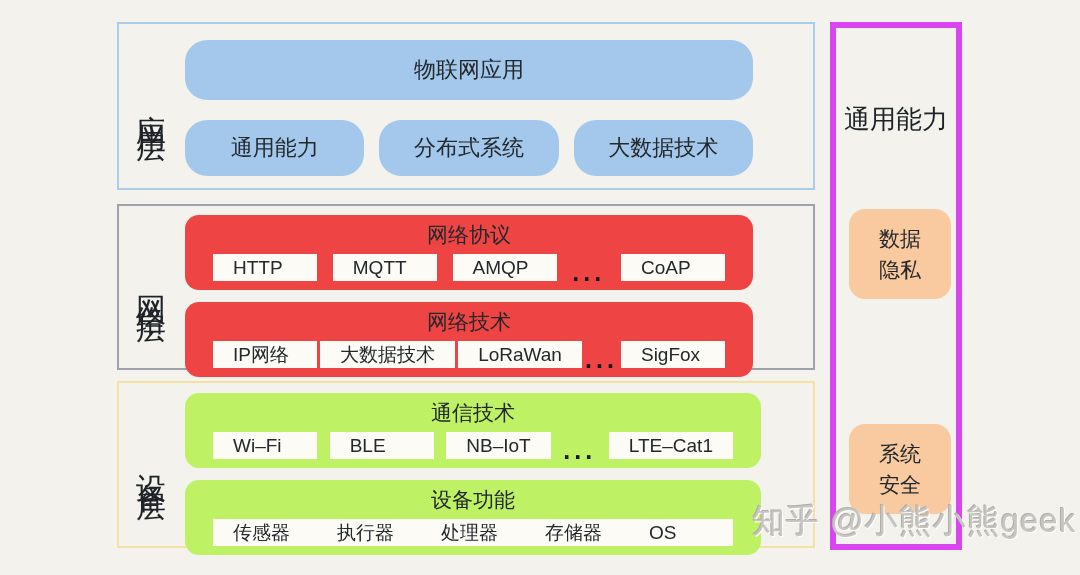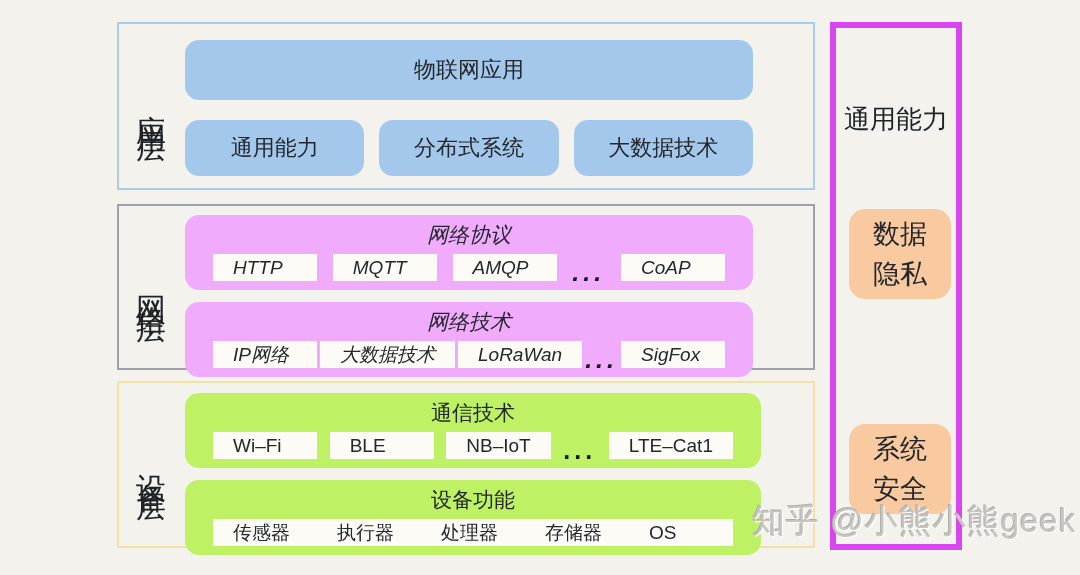--- a/index.html
+++ b/index.html
@@ -26,37 +26,37 @@
   .vlabel{
     writing-mode:vertical-rl;text-orientation:upright;
     font-size:30px;letter-spacing:10px;
     color:#1e2328;line-height:1;
   }
   .content{flex:1;padding:0 60px 0 2px;box-sizing:border-box;}
 
   
   #sec-app .content{padding-top:16px;}
   .bluebox{
-    background:#a4c8eb;border-radius:14px;
+    background:#a4c8eb;border-radius:22px;
     display:flex;align-items:center;justify-content:center;
     font-size:22px;
   }
   .app-top{height:60px;margin-bottom:20px;}
   .app-row{display:flex;gap:15px;height:56px;}
   .app-row .bluebox{flex:1;}
 
   
   .group{
     border-radius:14px;
     padding:7px 28px 9px;
     margin-bottom:12px;
   }
   #sec-net .content{padding-top:9px;}
   #sec-dev .content{padding-top:10px;}
-  .group.purple{background:#f0abfc;font-style:italic;}
+  .group.purple{background:#ef4444;}
   .group.yellow{background:#bef264;}
   .group-title{text-align:center;font-size:21px;margin-bottom:7px;line-height:25px;}
   .chip-row{display:flex;justify-content:space-between;align-items:center;}
   .chip{
     background:#fcfbf6;
     min-width:64px;padding:0 20px;
     height:27px;line-height:27px;
     text-align:left;font-size:19px;
     white-space:nowrap;
   }
@@ -72,21 +72,21 @@
     border:6px solid #d946ef;box-sizing:border-box;
   }
   .side-title{
     margin-top:74px;text-align:center;
     font-size:26px;color:#1e2328;
   }
   .side-box{
     position:absolute;left:13px;width:102px;height:90px;
     background:#f9c9a0;border-radius:16px;
     display:flex;align-items:center;justify-content:center;
-    font-size:27px;line-height:1.5;
+    font-size:21px;line-height:1.5;
     white-space:pre-line;text-align:center;
   }
   #side-box-privacy{top:181px;}
   #side-box-security{top:354px;margin-top:42px;}
 
   
   #watermark{
     position:absolute;left:752px;top:499px;
     font-size:33px;letter-spacing:1px;
     color:#c6c5c0;

